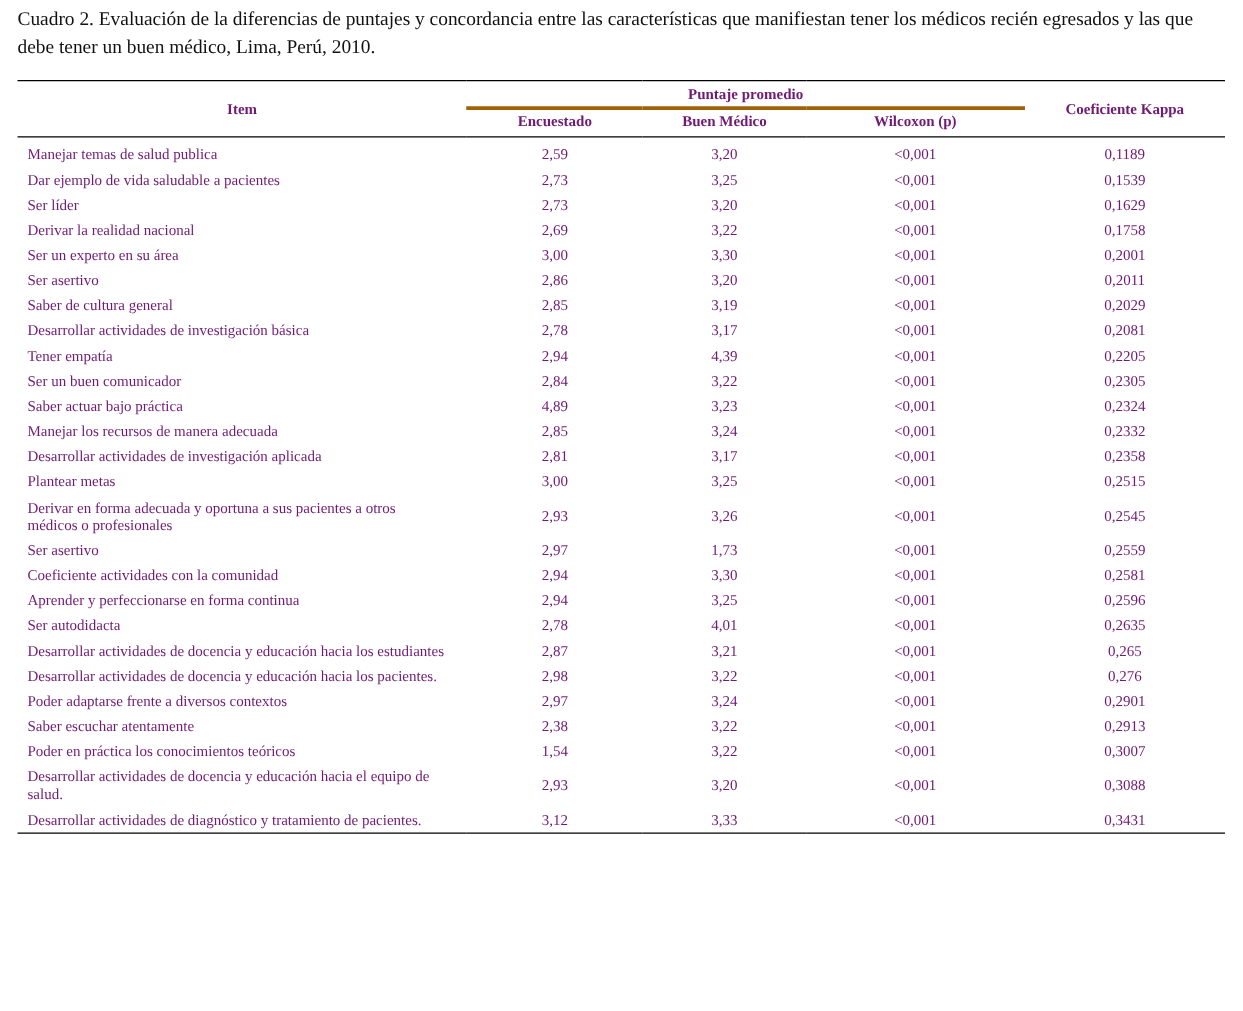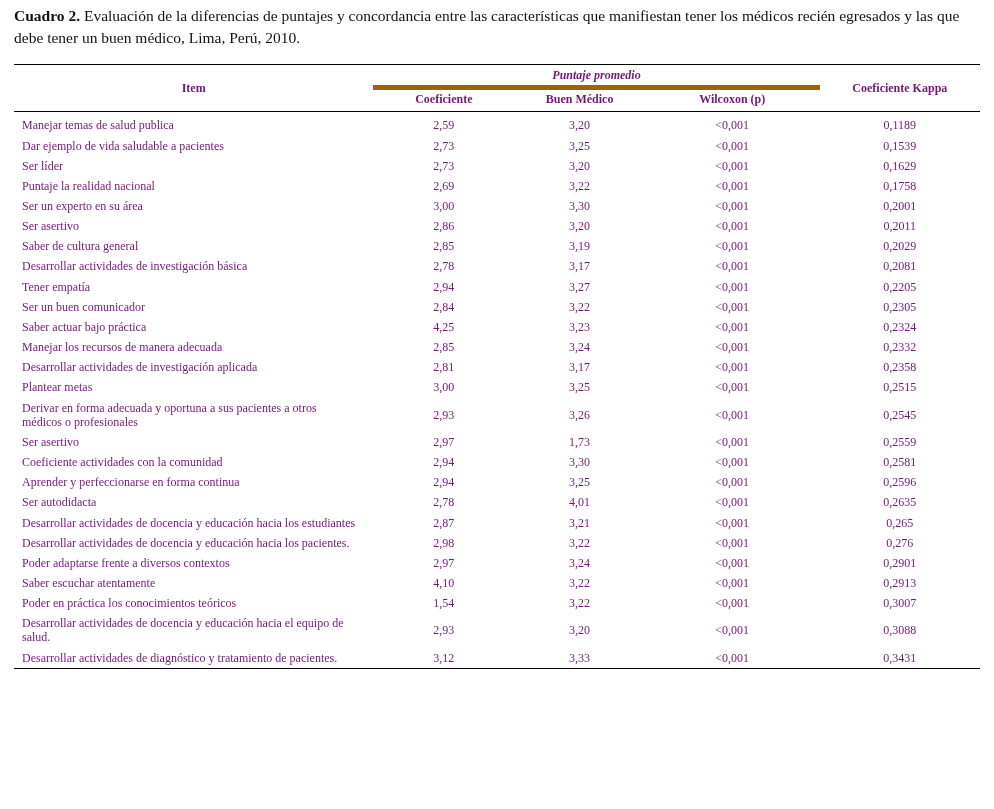--- a/index.html
+++ b/index.html
@@ -18,41 +18,40 @@
   .page {
     padding: 5px 14px 0 14px;
   }
   .caption {
     margin: 0 0 16px 0;
     font-size: 15.5px;
     line-height: 1.4;
     color: #111;
   }
   .caption .caption-label {
-    font-weight: bold;
+    font-weight: normal;
   }
   table.data-table {
     width: 100%;
     border-collapse: collapse;
     font-size: 12px;
     border-top: 1.5px solid #000;
     border-bottom: 1.5px solid #000;
     color: #701a75;
   }
   thead th {
     font-weight: bold;
     text-align: center;
     vertical-align: middle;
     padding: 2px 4px;
     line-height: 1.25;
   }
   th.th-group {
-    border-bottom: 5px solid #a16207;
+    border-bottom: 3px solid #a16207;
     padding-top: 3px;
-    font-style: italic;
   }
   th.th-item,
   th.th-kappa,
   tr.sub th {
     border-bottom: 1px solid #000;
   }
   tr.sub th {
     padding-bottom: 4px;
   }
   tbody td {
@@ -87,21 +86,21 @@
       <col style="width:18.1%">
       <col style="width:16.6%">
     </colgroup>
     <thead>
       <tr>
         <th rowspan="2" class="th-item">Item</th>
         <th colspan="3" class="th-group">Puntaje promedio</th>
         <th rowspan="2" class="th-kappa">Coeficiente Kappa</th>
       </tr>
       <tr class="sub">
-        <th>Coeficiente</th>
+        <th>Encuestado</th>
         <th>Buen Médico</th>
         <th>Wilcoxon (p)</th>
       </tr>
     </thead>
     <tbody>
 
     <tr>
           <td class="item">Manejar temas de salud publica</td>
           <td class="num">2,59</td>
           <td class="num">3,20</td>
@@ -116,21 +115,21 @@
           <td class="num">0,1539</td>
         </tr>
         <tr>
           <td class="item">Ser líder</td>
           <td class="num">2,73</td>
           <td class="num">3,20</td>
           <td class="num">&lt;0,001</td>
           <td class="num">0,1629</td>
         </tr>
         <tr>
-          <td class="item">Puntaje la realidad nacional</td>
+          <td class="item">Derivar la realidad nacional</td>
           <td class="num">2,69</td>
           <td class="num">3,22</td>
           <td class="num">&lt;0,001</td>
           <td class="num">0,1758</td>
         </tr>
         <tr>
           <td class="item">Ser un experto en su área</td>
           <td class="num">3,00</td>
           <td class="num">3,30</td>
           <td class="num">&lt;0,001</td>
@@ -153,34 +152,34 @@
         <tr>
           <td class="item">Desarrollar actividades de investigación básica</td>
           <td class="num">2,78</td>
           <td class="num">3,17</td>
           <td class="num">&lt;0,001</td>
           <td class="num">0,2081</td>
         </tr>
         <tr>
           <td class="item">Tener empatía</td>
           <td class="num">2,94</td>
-          <td class="num">3,27</td>
+          <td class="num">4,39</td>
           <td class="num">&lt;0,001</td>
           <td class="num">0,2205</td>
         </tr>
         <tr>
           <td class="item">Ser un buen comunicador</td>
           <td class="num">2,84</td>
           <td class="num">3,22</td>
           <td class="num">&lt;0,001</td>
           <td class="num">0,2305</td>
         </tr>
         <tr>
           <td class="item">Saber actuar bajo práctica</td>
-          <td class="num">4,25</td>
+          <td class="num">4,89</td>
           <td class="num">3,23</td>
           <td class="num">&lt;0,001</td>
           <td class="num">0,2324</td>
         </tr>
         <tr>
           <td class="item">Manejar los recursos de manera adecuada</td>
           <td class="num">2,85</td>
           <td class="num">3,24</td>
           <td class="num">&lt;0,001</td>
           <td class="num">0,2332</td>
@@ -250,21 +249,21 @@
         </tr>
         <tr>
           <td class="item">Poder adaptarse frente a diversos contextos</td>
           <td class="num">2,97</td>
           <td class="num">3,24</td>
           <td class="num">&lt;0,001</td>
           <td class="num">0,2901</td>
         </tr>
         <tr>
           <td class="item">Saber escuchar atentamente</td>
-          <td class="num">4,10</td>
+          <td class="num">2,38</td>
           <td class="num">3,22</td>
           <td class="num">&lt;0,001</td>
           <td class="num">0,2913</td>
         </tr>
         <tr>
           <td class="item">Poder en práctica los conocimientos teóricos</td>
           <td class="num">1,54</td>
           <td class="num">3,22</td>
           <td class="num">&lt;0,001</td>
           <td class="num">0,3007</td>

